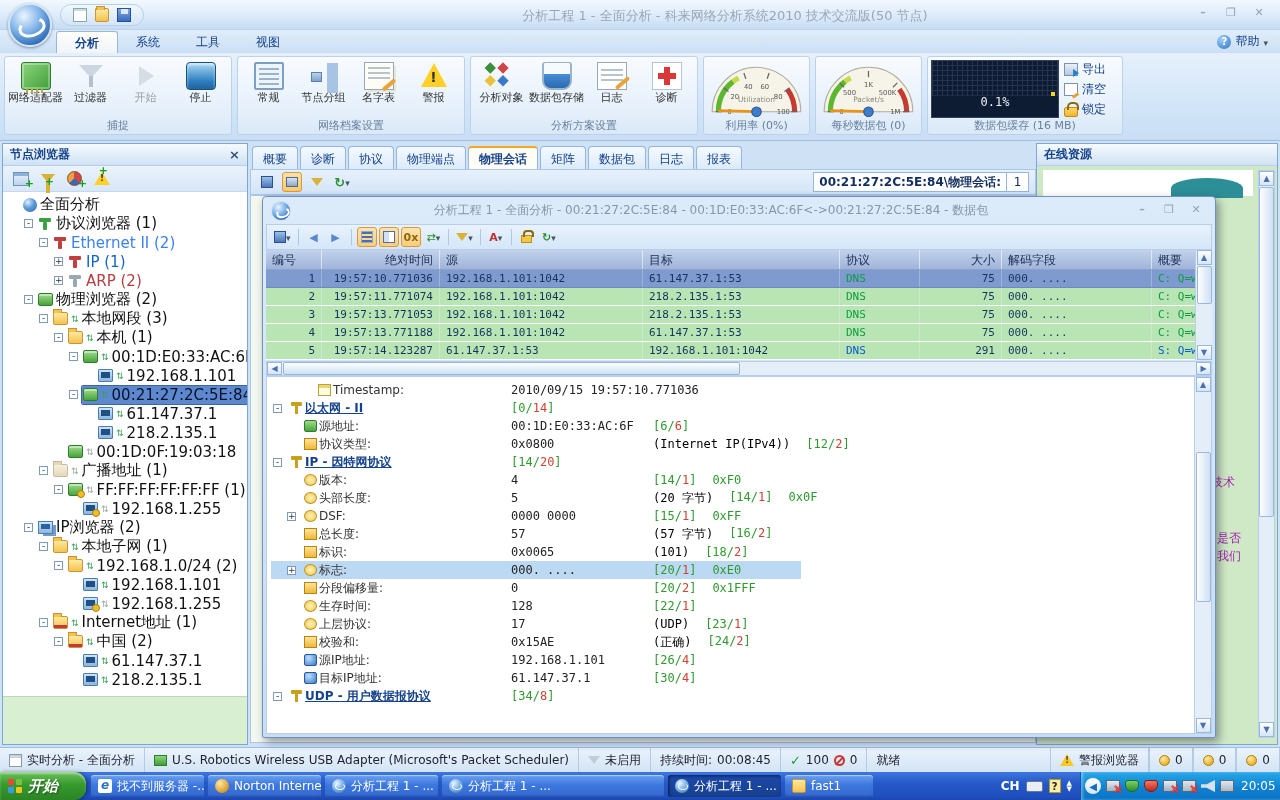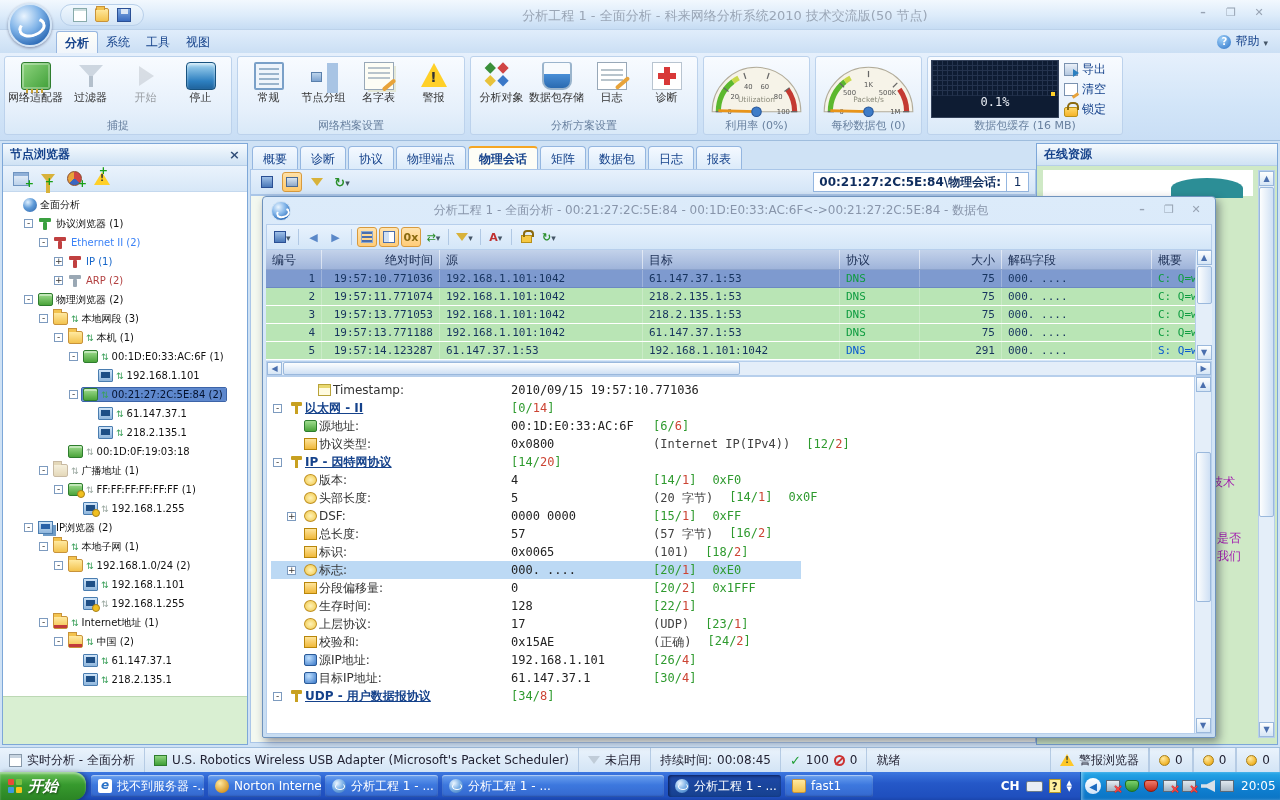--- a/index.html
+++ b/index.html
@@ -17,21 +17,21 @@
 .qi-folder::before{content:"";position:absolute;left:0;top:-3px;width:7px;height:3px;background:#f3c34e;border:1px solid #c8933a;border-bottom:none}
 .qi-save{background:linear-gradient(#7fa8e0,#3a6cc0);border:1px solid #2a4f94}
 .qi-save::after{content:"";position:absolute;left:3px;top:0;width:7px;height:5px;background:#dde8f6}
 #win-title{position:absolute;left:300px;right:130px;top:7px;text-align:center;color:#9aa6b6;font-size:13px;white-space:nowrap;overflow:hidden}
 #win-controls{position:absolute;right:10px;top:6px;display:flex;gap:6px}
 .wc{width:22px;height:15px;text-align:center;line-height:14px;color:#97a3b3;font-size:11px;font-weight:bold}
 
 
 #tabrow{position:absolute;left:0;top:30px;width:1280px;height:23px;background:linear-gradient(#e0edfb,#cbdff4)}
 #tabs{position:absolute;left:56px;top:1px;display:flex;height:22px}
-.rtab{padding:3px 8px 0;color:#15428b;height:22px}
+.rtab{padding:3px 18px 0;color:#15428b;height:22px}
 .rtab.active{background:linear-gradient(#fffef8,#f0f5fb);border:1px solid #98b7e0;border-bottom:none;border-radius:3px 3px 0 0;font-weight:bold}
 #help{position:absolute;right:12px;top:3px;color:#15428b;display:flex;align-items:center;gap:4px}
 .help-q{width:14px;height:14px;border-radius:50%;background:radial-gradient(circle at 35% 30%,#9fd0f8,#2a72c8);color:#fff;font-size:10px;font-weight:bold;text-align:center;line-height:14px}
 .caret-down::after{content:"▾";font-size:9px;color:#456}
 
 
 #ribbon{position:absolute;left:0;top:53px;width:1280px;height:88px;background:linear-gradient(#e6f0fc,#d2e5f8 60%,#c9def5);border-bottom:1px solid #9fbddd;padding:3px 4px;display:flex;gap:5px}
 .rgroup{height:79px;border:1px solid #bcd2ec;border-radius:3px;background:linear-gradient(#f8fbff,#e6f0fb 68%,#d9e9f8);position:relative;padding:3px 3px 15px;flex:none}
 .rgroup-label{position:absolute;bottom:1px;left:0;right:0;text-align:center;font-size:11px;color:#68809f;white-space:nowrap}
 .rbtns{display:flex;height:100%}
@@ -95,21 +95,21 @@
 #tree{flex:1;overflow:hidden;padding-top:3px}
 .trow{height:19px;display:flex;align-items:center;white-space:nowrap}
 .exp{width:9px;height:9px;border:1px solid #7d9bbf;background:#fff;color:#333;font-size:9px;line-height:7px;text-align:center;margin-right:4px;flex:none}
 .exp-sp{width:13px;flex:none}
 .selwrap{display:flex;align-items:center;padding:0 3px 0 1px;border-radius:1px}
 .trow.sel .selwrap{background:#5e88cd;outline:1px solid #3c64a8}
 .trow.sel .tl{color:#04122e}
 .ti{width:15px;height:13px;margin-right:3px;flex:none;position:relative}
 .t-arr{color:#3aa05a;font-size:9px;margin-right:3px;flex:none}
 .t-arr.gray{color:#9aa8a0}
-.tl{font-size:10px;color:#111}
+.tl{font-size:15px;color:#111}
 .tl.green{color:#3b82f6}.tl.blue{color:#1464c8}.tl.red{color:#b24040}
 .t-root{border-radius:50%;background:radial-gradient(circle at 35% 30%,#dff0ff,#5f9bd8 45%,#2a62a8);width:14px;height:14px}
 .t-tee{background:transparent}
 .t-tee::before{content:"";position:absolute;left:1px;top:1px;width:12px;height:4px;background:inherit;background-color:var(--tc,#888);border-radius:1px}
 .t-tee::after{content:"";position:absolute;left:5px;top:5px;width:4px;height:8px;background-color:var(--tc,#888);border-radius:1px}
 .t-card{background:linear-gradient(#9fdc8f,#4aa43a);border:1px solid #2e7d2e;border-radius:2px;box-shadow:inset 0 2px 0 rgba(255,255,255,.4)}
 .t-folder{background:linear-gradient(#ffe9a0,#f3c34e);border:1px solid #c8933a;border-radius:1px 2px 2px 2px}
 .t-folder::before{content:"";position:absolute;left:-1px;top:-4px;width:7px;height:3px;background:#f3c34e;border:1px solid #c8933a;border-bottom:none}
 .t-folder.gray{opacity:.65;filter:grayscale(.6)}
 .t-folder.net::after{content:"";position:absolute;left:0;right:0;bottom:0;height:3px;background:#c23a3a}
@@ -177,21 +177,21 @@
 .harrow{width:15px;height:13px;background:linear-gradient(#fdfefe,#d6e6f6);border:1px solid #9ab8dc;color:#4a6fae;font-size:8px;text-align:center;line-height:12px;flex:none}
 #pp-hthumb{height:13px;flex:1;max-width:700px;background:linear-gradient(#fdfefe,#cfe0f4);border:1px solid #9ab8dc;border-radius:2px;margin:0 1px}
 #pp-decode{position:relative;background:#fff;border:1px solid #b7cfec;flex:1;overflow:hidden;padding:4px 0 0 4px}
 .dcrow{height:18px;display:flex;align-items:center;position:relative;white-space:nowrap}
 .dcrow.hl{background:linear-gradient(#bcd9f4 0 0) no-repeat;background-size:530px 100%}
 .dlabel{font-size:12px;color:#333;margin-left:2px}
 .dlabel.hdr{font-weight:bold;color:#15428b;text-decoration:underline}
 .dval{position:absolute;left:240px;font-family:"DejaVu Sans Mono",monospace;font-size:12px;color:#222}
 .drest{position:absolute;left:382px;display:flex;gap:16px;font-family:"DejaVu Sans Mono",monospace;font-size:12px}
 .drest.athdr{left:240px}
-.note{color:#404040}
+.note{color:#000000}
 .g{color:#2e9a2e}.r{color:#cc4433}
 .mask{color:#2e9a2e}
 .di{width:13px;height:12px;margin-left:4px;flex:none;position:relative}
 .di-ts{background:#fffbe0;border:1px solid #b8a23a;box-shadow:inset 0 3px 0 #e8d870}
 .di-proto{background:transparent}
 .di-proto::before{content:"";position:absolute;left:1px;top:0;width:11px;height:4px;background:#c8a020;border-radius:1px}
 .di-proto::after{content:"";position:absolute;left:5px;top:4px;width:3px;height:8px;background:#c8a020}
 .di-mac{background:linear-gradient(#9fdc8f,#4aa43a);border:1px solid #2e7d2e;border-radius:2px}
 .di-field{background:linear-gradient(#ffe49a,#f0b83a);border:1px solid #b8860b}
 .di-dot{background:radial-gradient(#fff2b8,#f0c848);border:1px solid #c09020;border-radius:50%}

